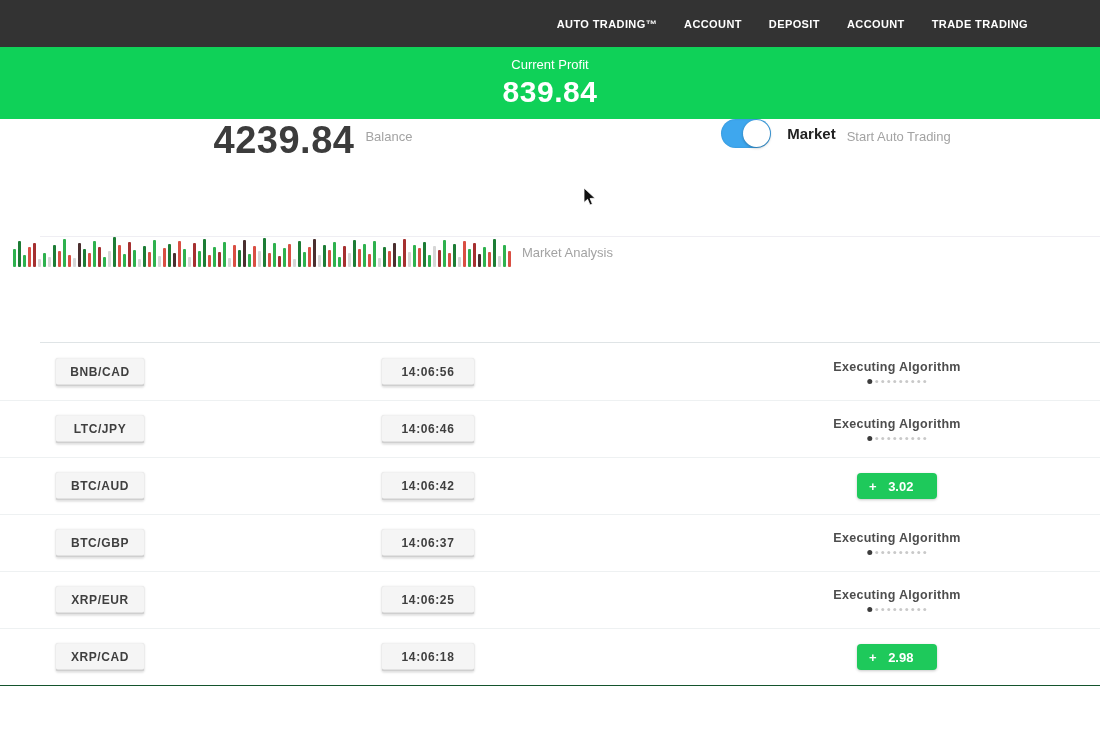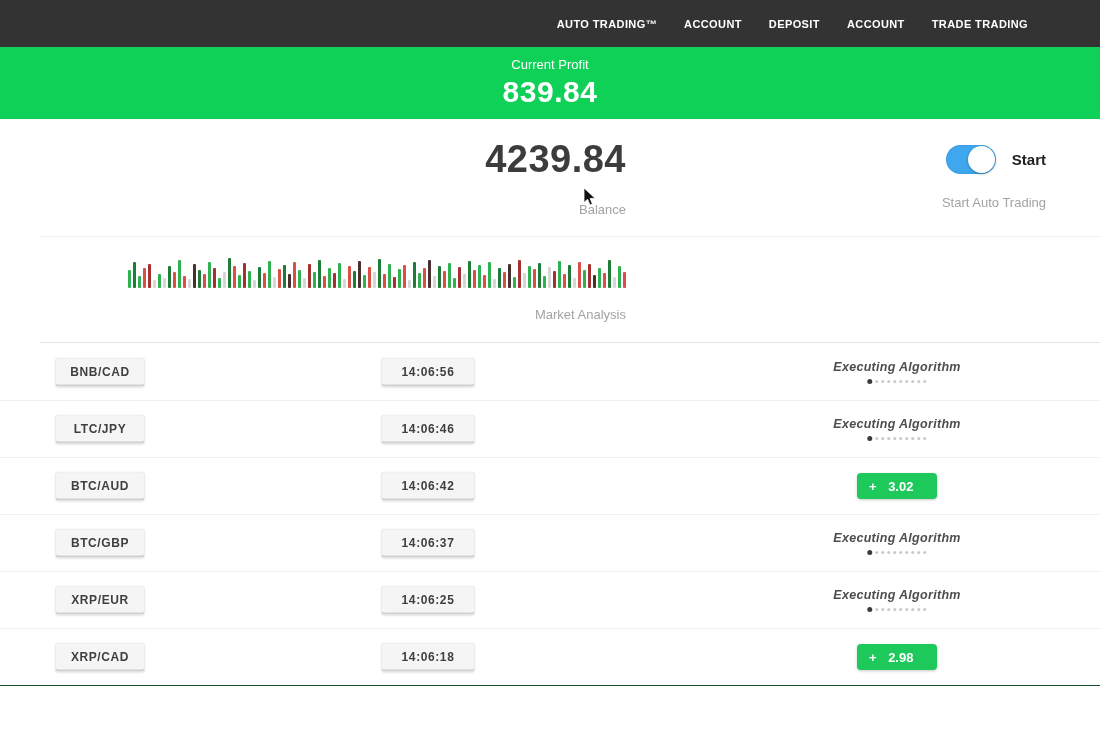--- a/index.html
+++ b/index.html
@@ -13,21 +13,21 @@
                text-decoration:none; cursor:pointer; white-space:nowrap; }
 
   
   .profit-banner { height:72px; background:var(--accent-green,#0fd158); color:#fff;
                    display:flex; flex-direction:column; align-items:center; justify-content:center; }
   .profit-banner .label { font-size:13px; margin-bottom:3px; }
   .profit-banner .value { font-size:30px; font-weight:bold; letter-spacing:.5px; }
 
   
   .stats-row { display:grid; grid-template-columns:626px 420px; }
-  .stats-row .cell { display:flex; flex-direction:column; align-items:flex-end; justify-content:center;gap:11px; }
+  .stats-row .cell { display:flex; flex-direction:row; align-items:flex-start; justify-content:center;gap:11px; }
   .row1 { height:117px; }
   .row2 { height:105px; }
   .big-number { font-size:38px; font-weight:bold; color:#3c3c3c; letter-spacing:.5px; }
   .mid-number { font-size:26px; font-weight:bold; color:#383838; }
   .caption { font-size:13px; color:#a3a3a3; margin-top:10px; }
 
   .toggle-line { display:flex; align-items:center; gap:16px; }
   .toggle { width:50px; height:29px; border-radius:15px; background:var(--toggle-blue,#3ea7ee);
             position:relative; cursor:pointer; box-shadow:inset 0 0 2px rgba(0,0,0,.15); }
   .toggle .knob { width:27px; height:27px; border-radius:50%; background:#fff; position:absolute;
@@ -63,21 +63,21 @@
                 text-align:center; white-space:nowrap; }
   .dots { display:flex; gap:3px; justify-content:center; align-items:center; margin-top:5px; height:5px; }
   .dot { width:3px; height:3px; border-radius:50%; background:#c9c9c9; }
   .dot.active { width:5px; height:5px; background:#3c3c3c; }
 
   .result-badge { width:80px; height:26px; border-radius:4px; display:flex; align-items:center;
                   padding:0 12px; color:#fff; font-size:13px; font-weight:bold;
                   box-shadow:0 1px 3px rgba(0,0,0,.22); }
   .result-badge .amount { margin:8px auto; }
   .trade-row .result-badge     { display:none; }
-  .trade-row .status-executing { display:none;font-style:italic; }
+  .trade-row .status-executing { display:none; }
   .trade-row.executing .status-executing { display:block; }
   .trade-row.profit .result-badge { display:flex; background:var(--badge-green,#1ec95b); }
   .trade-row.loss   .result-badge { display:flex; background:var(--badge-red,#d11245); }
 
   .mouse-cursor { position:absolute; left:583px; top:188px; pointer-events:none; }
 </style>
 </head>
 <body>
 
 <nav class="top-nav">
@@ -96,21 +96,21 @@
 <section class="stats-row row1">
   <div class="cell">
     <div class="big-number">4239.84</div>
     <div class="caption">Balance</div>
   </div>
   <div class="cell">
     <div class="toggle-line">
       <div class="toggle on" role="switch" aria-checked="true">
         <div class="knob"></div>
       </div>
-      <span class="toggle-label">Start</span>
+      <span class="toggle-label">Market</span>
     </div>
     <div class="caption">Start Auto Trading</div>
   </div>
 </section>
 
 <div class="divider"></div>
 
 <section class="stats-row row2">
   <div class="cell">
     <div class="chart">

